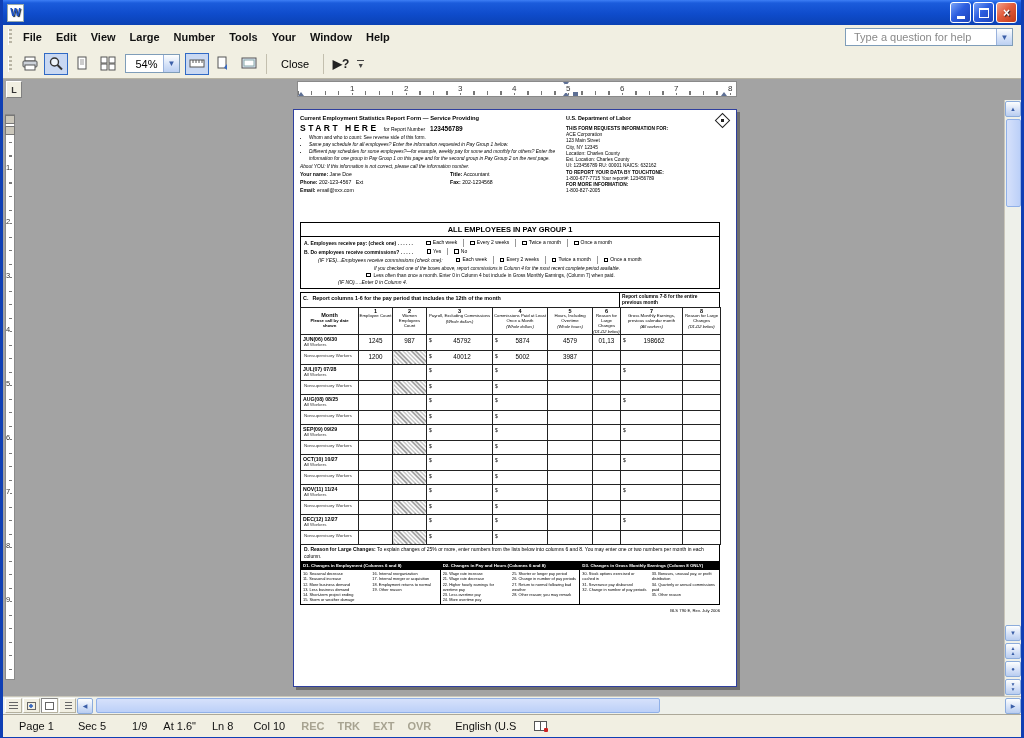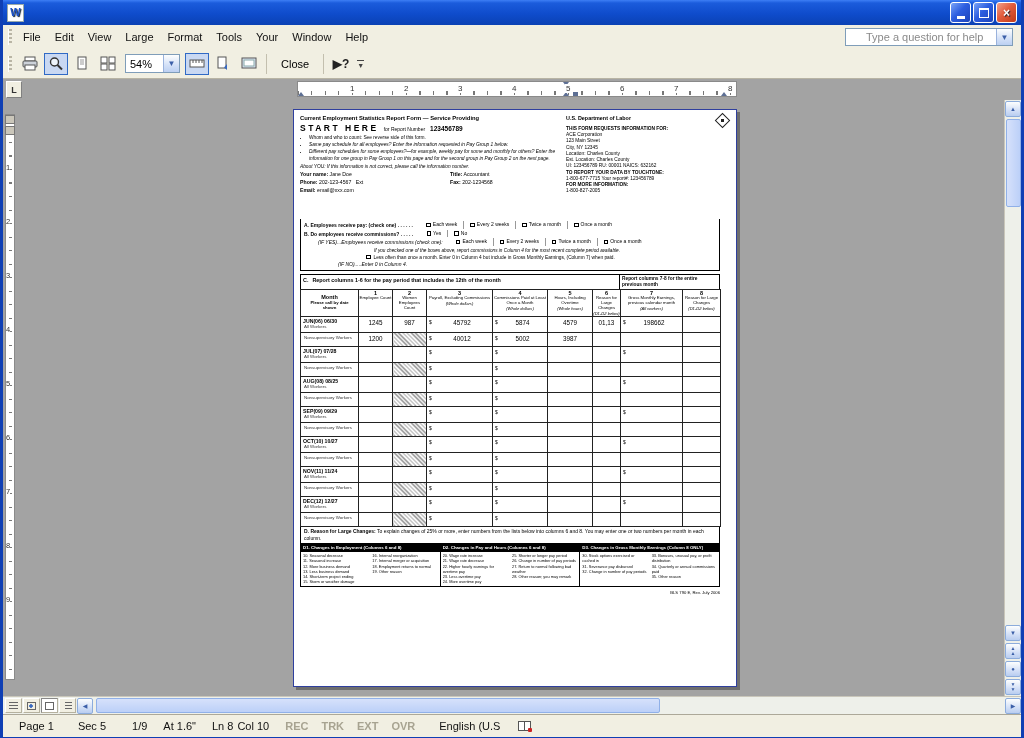--- a/index.html
+++ b/index.html
@@ -20,27 +20,27 @@
     display:flex;align-items:center;justify-content:center;color:#fff;font-size:12px;font-weight:bold;}
   .tb-btn.min,.tb-btn.max{background:linear-gradient(135deg,#7aa4f8 0%,#2d5ee0 45%,#1d44ba 100%);}
   .tb-btn.close{background:linear-gradient(135deg,#f0a08c 0%,#e25d3d 45%,#c23a17 100%);}
   .glyph-min{display:block;width:8px;height:3px;background:#fff;margin-top:9px;}
   .glyph-max{display:block;width:8px;height:7px;border:1px solid #fff;border-top-width:2px;}
 
   
   .menubar{height:24px;display:flex;align-items:center;font-size:11px;color:#111;padding:0 4px;background:#f1efe2;}
   .grip{width:3px;height:16px;margin:0 4px 0 1px;background:repeating-linear-gradient(180deg,#b9b5a5 0 2px,#f1efe2 2px 4px);border-left:1px solid #fff;}
   .menu-items{display:flex;align-items:center;}
-  .menu-item{padding:4px 7px;}
+  .menu-item{padding:4px 7px;font-weight:bold;}
   .qwrap{margin-left:auto;margin-right:4px;width:168px;height:18px;background:#fff;border:1px solid #7f9db9;display:flex;align-items:center;box-sizing:border-box;}
-  .qtext{flex:1;color:#8a8a8a;font-size:11px;padding-left:20px;white-space:nowrap;overflow:hidden;}
+  .qtext{flex:1;color:#8a8a8a;font-size:11px;padding-left:8px;white-space:nowrap;overflow:hidden;}
   .qarrow{width:15px;height:16px;background:linear-gradient(180deg,#fdfefe,#d3e0f7 60%,#bcd0f2);border-left:1px solid #9ab2dc;color:#3b5fa8;font-size:8px;display:flex;align-items:center;justify-content:center;}
 
   
-  .toolbar{height:29px;display:flex;align-items:center;gap:2px;padding:0 4px;background:#f1efe2;border-bottom:1px solid #b8b4a4;}
+  .toolbar{height:29px;display:flex;align-items:center;gap:2px;padding:0 4px;background:#f1efe2;border-bottom:1px solid #b8b4a4;text-align:center;}
   .ticon{width:24px;height:22px;display:flex;align-items:center;justify-content:center;border:1px solid transparent;box-sizing:border-box;}
   .ticon.active{border-color:#316ac5;background:#c9d8f2;}
   .tsep{width:1px;height:20px;background:#c3bfae;margin:0 3px;}
   .zoom{display:flex;align-items:center;border:1px solid #7f9db9;background:#fff;height:19px;width:55px;box-sizing:border-box;margin:0 3px;}
   .zoom-text{flex:1;font-size:11px;padding-left:4px;}
   .zoom-arrow{width:15px;height:17px;background:linear-gradient(180deg,#fdfefe,#d3e0f7 60%,#bcd0f2);border-left:1px solid #9ab2dc;color:#3b5fa8;font-size:8px;display:flex;align-items:center;justify-content:center;}
   .tclose{font-size:11px;padding:3px 8px;border:1px solid transparent;}
   .thelp{font-size:12px;font-weight:bold;color:#222;}
   .tchev{display:flex;flex-direction:column;align-items:center;font-size:7px;color:#444;line-height:5px;margin-left:2px;}
   .tchev .bar{width:7px;height:1px;background:#444;margin-bottom:2px;}
@@ -178,21 +178,21 @@
     </span>
   </div>
 
   <div class="menubar">
     <span class="grip"></span>
     <span class="menu-items">
         <span class="menu-item">File</span>
         <span class="menu-item">Edit</span>
         <span class="menu-item">View</span>
         <span class="menu-item">Large</span>
-        <span class="menu-item">Format</span>
+        <span class="menu-item">Number</span>
         <span class="menu-item">Tools</span>
         <span class="menu-item">Your</span>
         <span class="menu-item">Window</span>
         <span class="menu-item">Help</span>
       </span>
     <span class="qwrap">
       <span class="qtext">Type a question for help</span>
       <span class="qarrow">▼</span>
     </span>
   </div>
@@ -338,20 +338,21 @@
           <div class="agline">Location: Charles County</div>
           <div class="agline">Est. Location: Charles County</div>
           <div class="agline">UI: 123456789   RU: 00001   NAICS: 632162</div>
           <div class="b">TO REPORT YOUR DATA BY TOUCHTONE:</div>
           <div class="agline">1-800-677-7715      Your report#: 123456789</div>
           <div class="b">FOR MORE INFORMATION:</div>
           <div class="agline">1-800-827-2005</div>
         </div>
       </div>
 
+      <div class="band">ALL EMPLOYEES IN PAY GROUP 1</div>
 
       <div class="ab">
         <div>
           <span class="b">A.   Employees receive pay: (check one) . . . . . .</span>
           <span class="optwrap"><span class="opt">
                 <span class="cb"></span>
                 <span>Each week</span>
               </span><span class="opt">
                 <span class="cb"></span>
                 <span>Every 2 weeks</span>
@@ -859,21 +860,21 @@
     </span>
     <span class="sbtn harrow">▶</span>
   </div>
 
   <div class="statusbar">
     <span style="margin-left:16px">Page 1</span>
     <span style="margin-left:24px">Sec 5</span>
     <span style="margin-left:26px">1/9</span>
     <span style="margin-left:16px">At 1.6"</span>
     <span style="margin-left:16px">Ln 8</span>
-    <span style="margin-left:4px">Col 10</span>
+    <span style="margin-left:20px">Col 10</span>
     <span class="sb-toggles" style="margin-left:16px">
         <span class="sb-dim">REC</span>
         <span class="sb-dim">TRK</span>
         <span class="sb-dim">EXT</span>
         <span class="sb-dim">OVR</span>
       </span>
     <span style="margin-left:24px">English (U.S</span>
     <span class="book" style="margin-left:18px"></span>
   </div>
 

